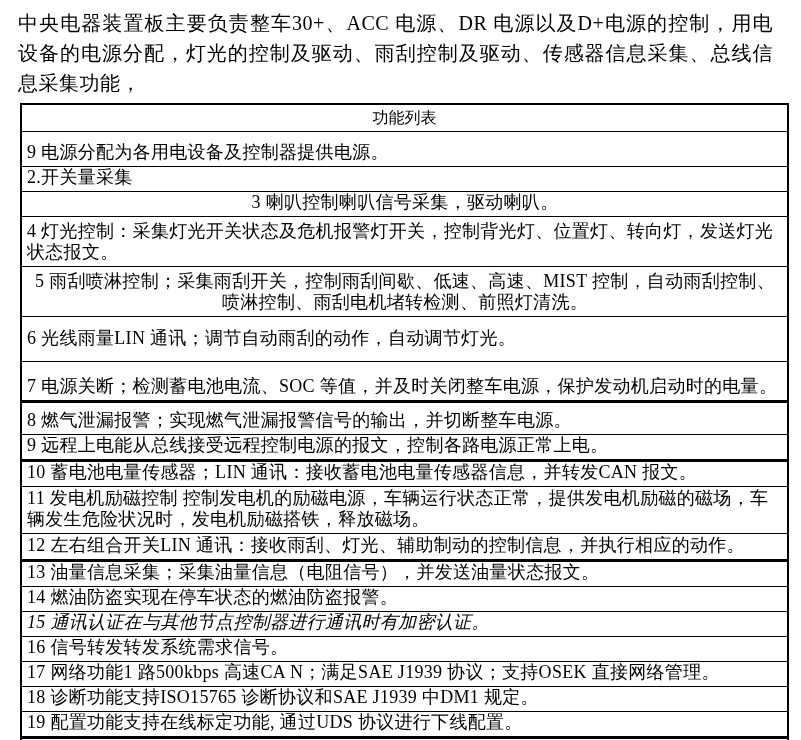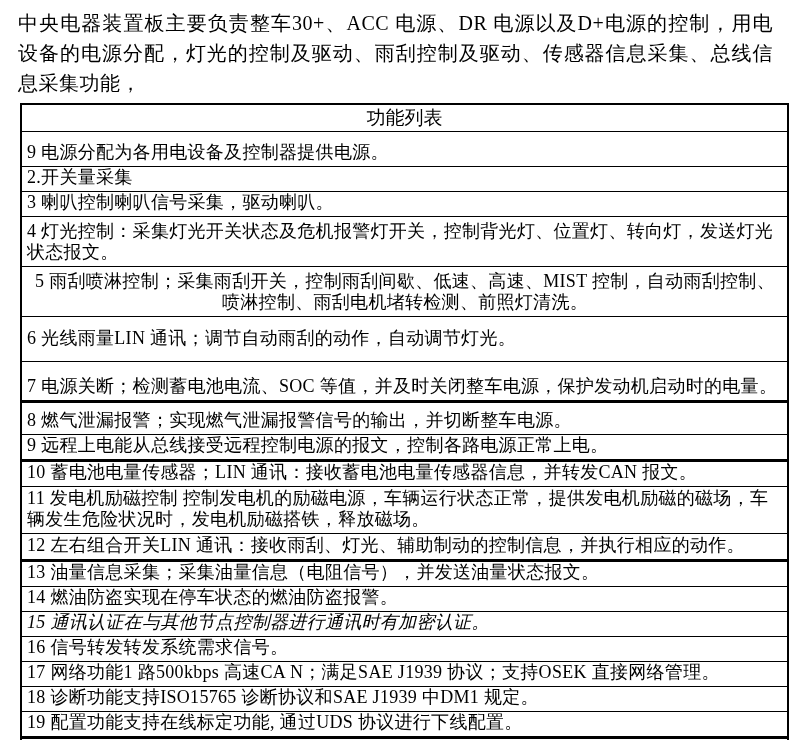--- a/index.html
+++ b/index.html
@@ -31,32 +31,32 @@
     border: 1px solid #000;
     font-size: 18px;
     line-height: 21px;
     font-weight: normal;
     overflow: hidden;
   }
   table.func-table th {
     height: 27px;
     text-align: center;
     vertical-align: middle;
-    font-size: 19px;
+    font-size: 16px;
     padding: 2px 4px;
   }
   table.func-table td {
     vertical-align: bottom;
     padding: 0 4px 3px 5px;
     letter-spacing: 0.3px;
   }
   
   tbody tr:nth-child(1)  td { height: 35px; }
   tbody tr:nth-child(2)  td { height: 25px; }
-  tbody tr:nth-child(3)  td { height: 25px; }
+  tbody tr:nth-child(3)  td { height: 25px; text-align: center; }
   tbody tr:nth-child(4)  td { height: 50px; }
   tbody tr:nth-child(5)  td { height: 50px; text-align: center; }
   tbody tr:nth-child(6)  td { height: 45px; padding-bottom: 12px; }
   tbody tr:nth-child(7)  td { height: 40px; }
   tbody tr:nth-child(8)  td { height: 33px; }
   tbody tr:nth-child(9)  td { height: 25px; }
   tbody tr:nth-child(10) td { height: 23px; }
   tbody tr:nth-child(11) td { height: 47px; }
   tbody tr:nth-child(12) td { height: 27px; }
   tbody tr:nth-child(13) td { height: 24px; }

